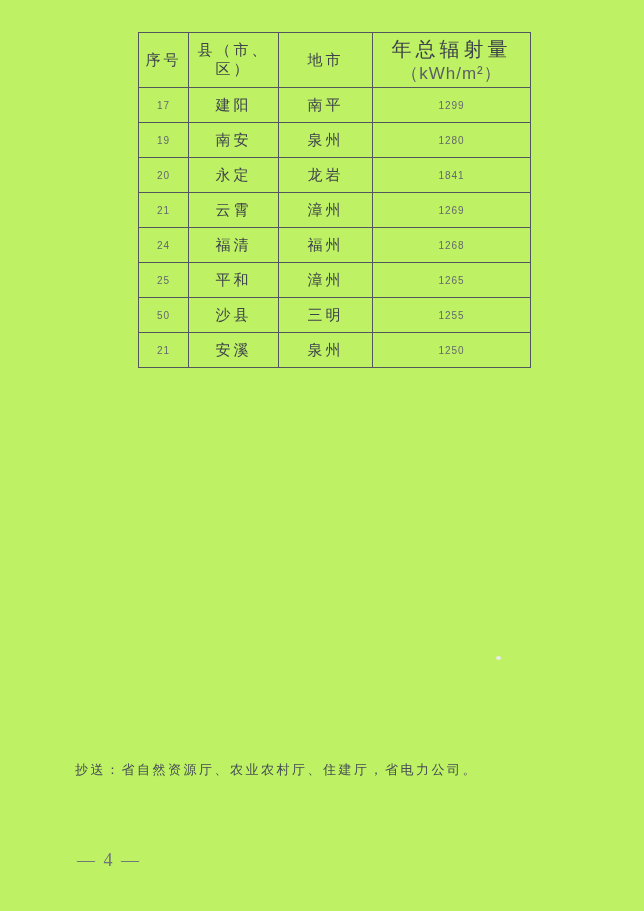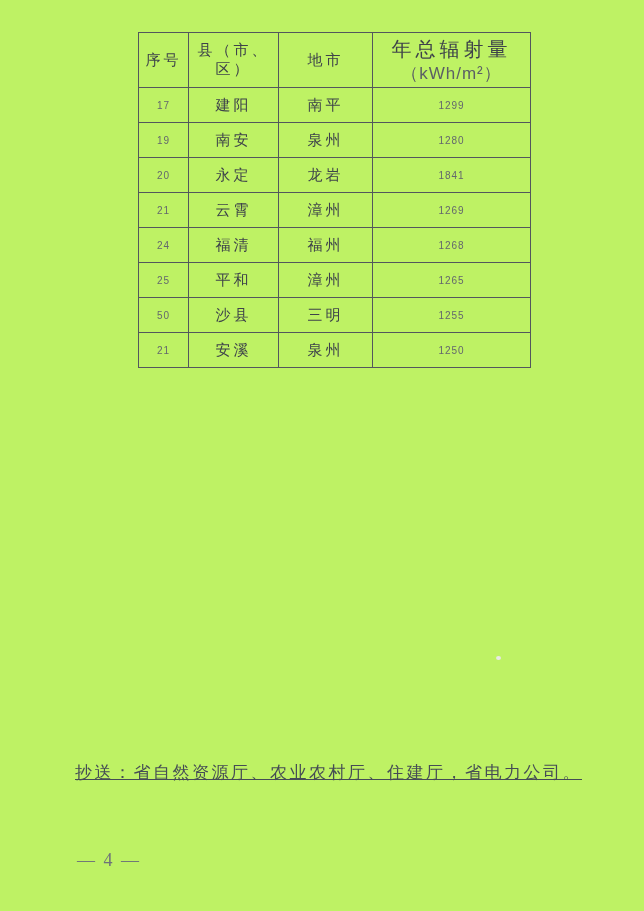--- a/index.html
+++ b/index.html
@@ -63,25 +63,24 @@
     font-size: 17px;
     letter-spacing: 1px;
     line-height: 1.3;
   }
   .cc-line {
     position: absolute;
     left: 75px;
     top: 761px;
     margin: 0;
     font-family: "Liberation Serif", "DejaVu Serif", serif;
-    font-size: 17px;
+    font-size: 13px;
     color: #454c55;
     letter-spacing: 2.5px;
     white-space: nowrap;
-    text-decoration: underline;
   }
   .page-number {
     position: absolute;
     left: 77px;
     top: 850px;
     font-family: "Liberation Serif", "DejaVu Serif", serif;
     font-size: 18px;
     color: #6e7379;
     letter-spacing: 2px;
   }

